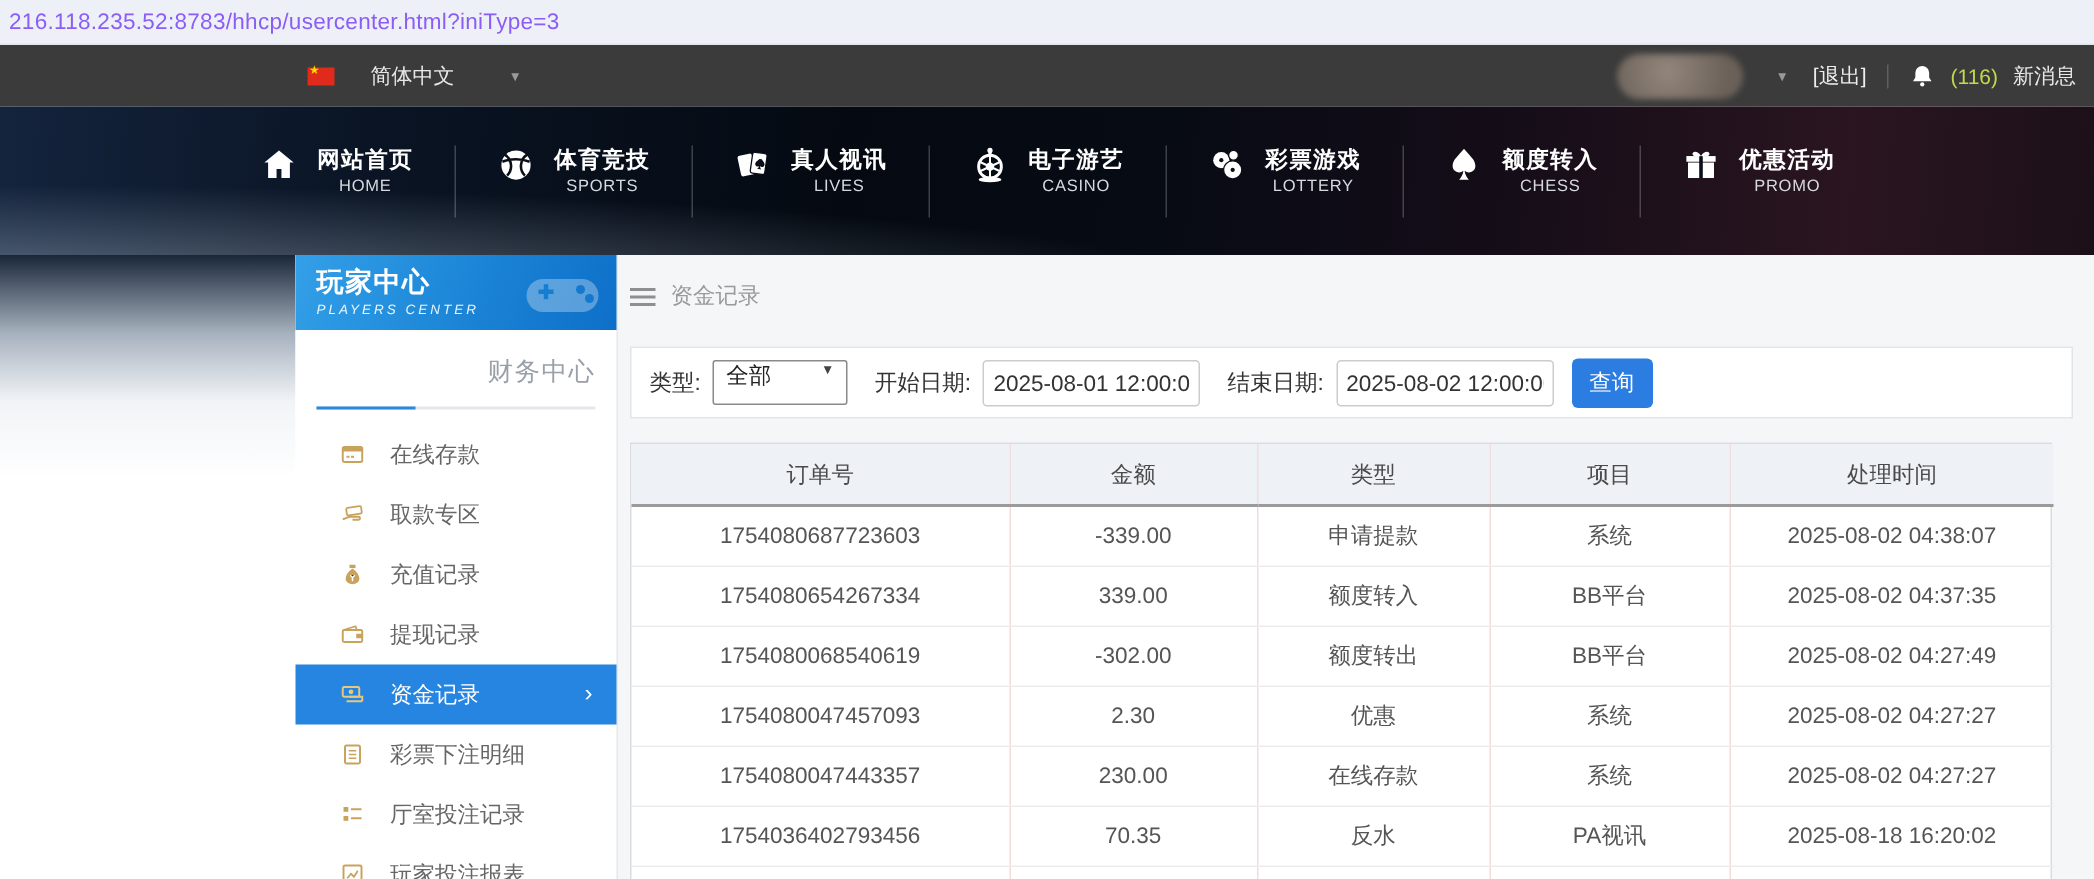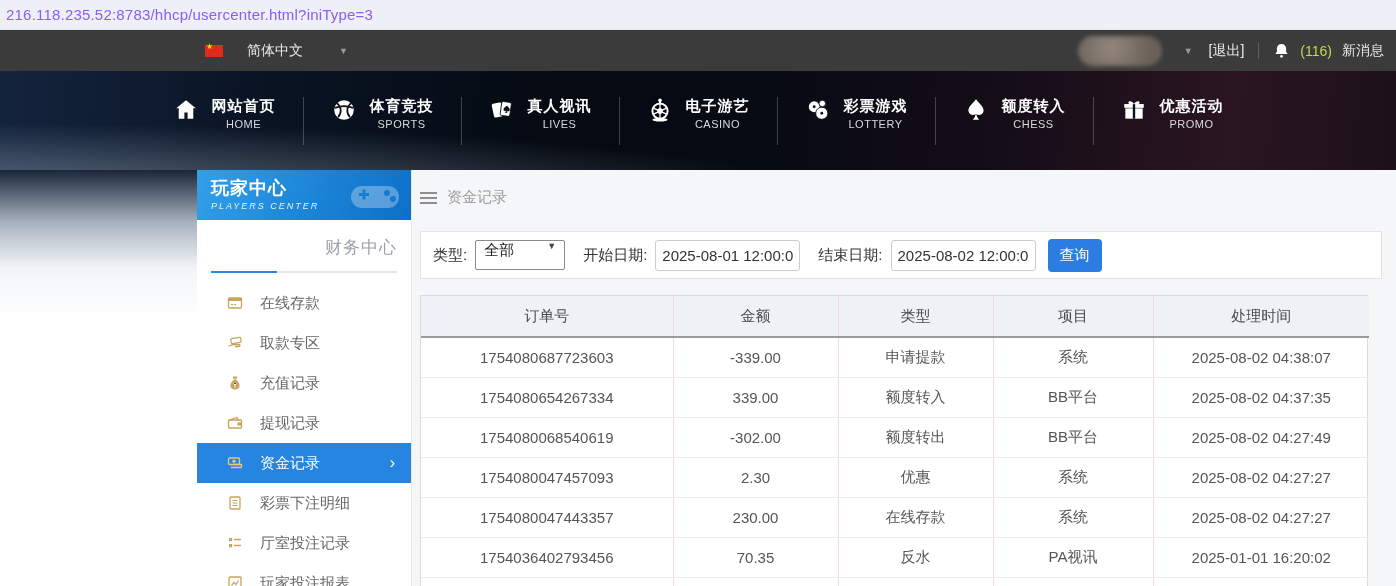--- a/index.html
+++ b/index.html
@@ -423,21 +423,21 @@
             <td>230.00</td>
             <td>在线存款</td>
             <td>系统</td>
             <td>2025-08-02 04:27:27</td>
           </tr>
           <tr>
             <td>1754036402793456</td>
             <td>70.35</td>
             <td>反水</td>
             <td>PA视讯</td>
-            <td>2025-01-01 16:20:02</td>
+            <td>2025-08-18 16:20:02</td>
           </tr>
           <tr>
             <td></td>
               <td></td>
               <td></td>
               <td></td>
               <td></td>
           </tr>
         </tbody>
       </table>

